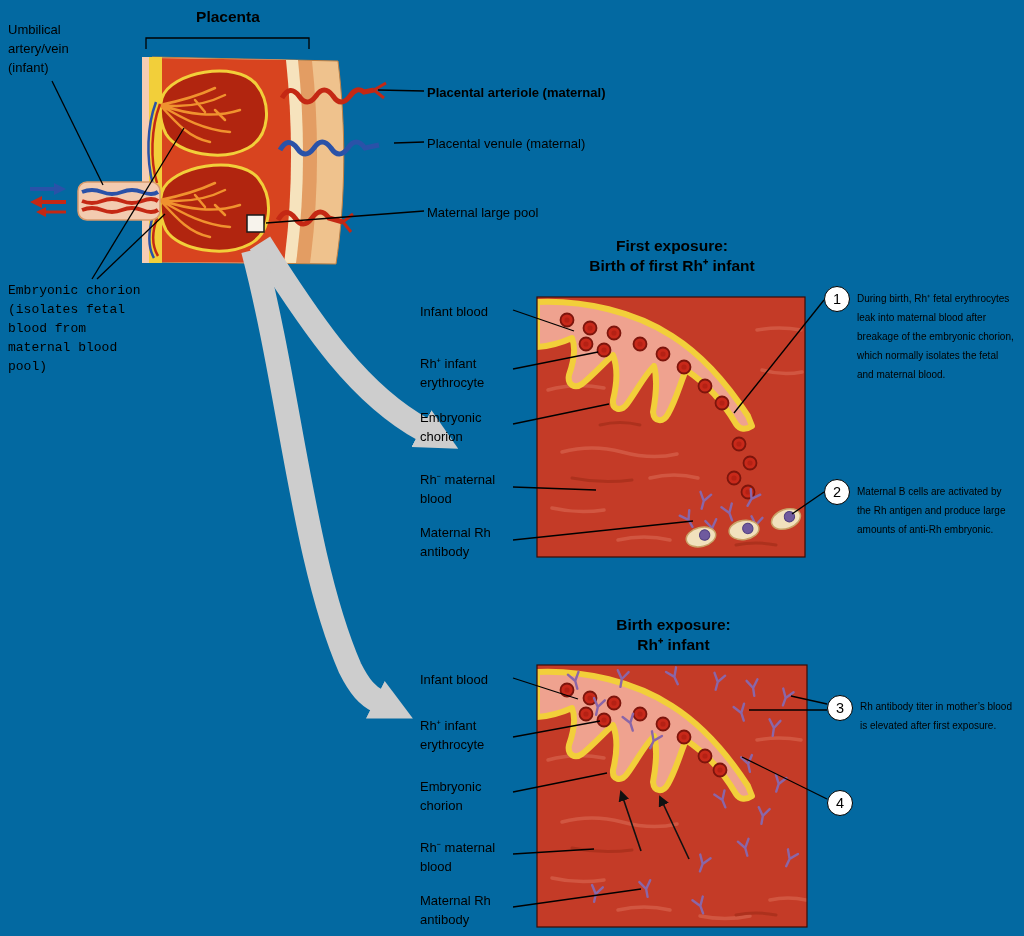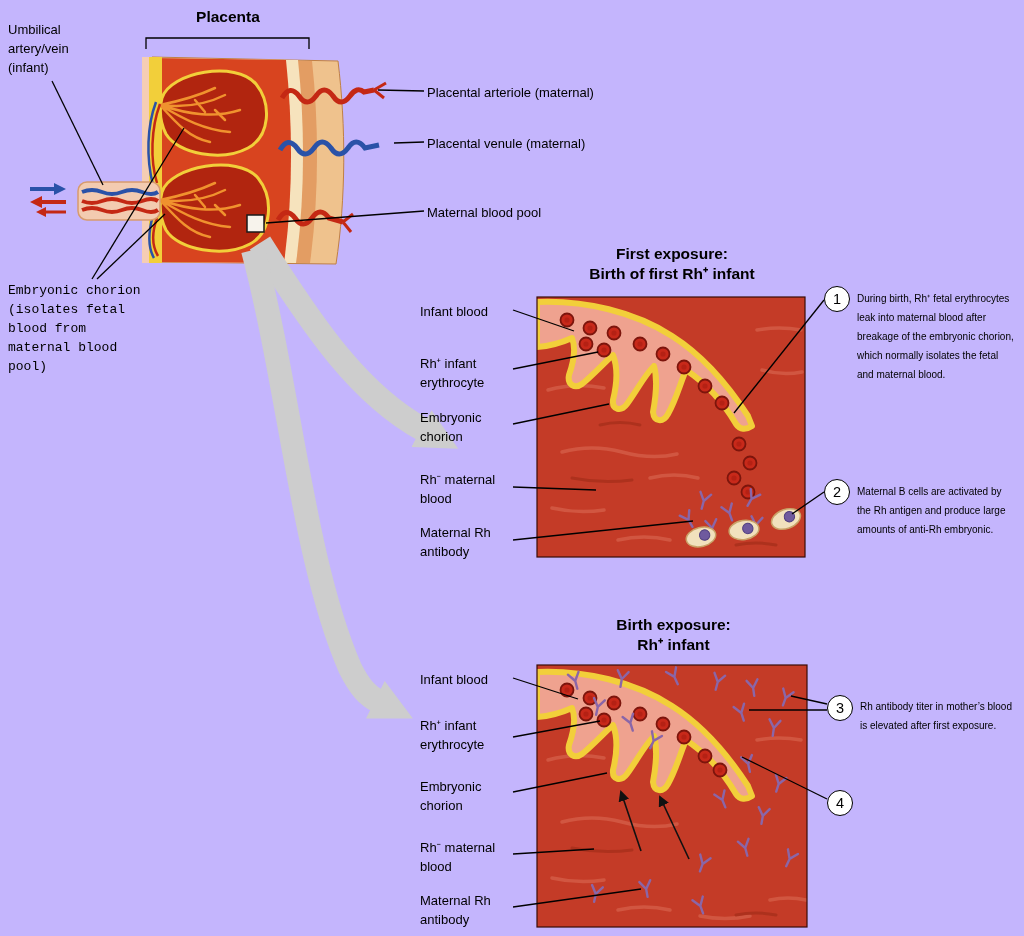--- a/index.html
+++ b/index.html
@@ -1,16 +1,16 @@
 <!DOCTYPE html>
 <html><head>
 <meta charset="utf-8">
 <style>
   html,body{margin:0;padding:0;background:#fff;}
-  .page{position:relative;width:1024px;height:936px;background:#c4b5fd;overflow:hidden;
+  .page{position:relative;width:1024px;height:936px;background:#0369a1;overflow:hidden;
         font-family:"Liberation Sans",sans-serif;color:#000;}
   .art{position:absolute;left:0;top:0;width:1024px;height:936px;}
   .lbl{position:absolute;font-size:13px;line-height:19px;}
   .ttl{position:absolute;text-align:center;font-weight:bold;font-size:15.5px;line-height:20px;}
   .stepnum{position:absolute;width:24px;height:24px;border:1.5px solid #000;border-radius:50%;
            background:#fff;display:flex;align-items:center;justify-content:center;font-size:14.5px;}
   .steptext{position:absolute;font-size:10px;line-height:19px;}
 </style>
 </head>
 <body>
@@ -237,26 +237,26 @@
     <line x1="513" y1="854" x2="594" y2="849"></line>
     <line x1="513" y1="907" x2="641" y2="889"></line>
     <line x1="827" y1="704" x2="791" y2="696"></line>
     <line x1="827" y1="710" x2="749" y2="710"></line>
     <line x1="827" y1="799" x2="742" y2="757"></line>
   </g>
 </svg>
 
 <div class="ttl" style="left:180px;top:7px;width:96px;">Placenta</div>
 <div class="lbl" style="left:8px;top:20px;width:100px;">Umbilical artery/vein (infant)</div>
-<div class="lbl" style="left:427px;top:83px;width:240px;">Placental arteriole (maternal)</div>
+<div class="lbl" style="left:427px;top:83px;width:240px;font-weight:bold;">Placental arteriole (maternal)</div>
 <div class="lbl" style="left:427px;top:134px;width:240px;">Placental venule (maternal)</div>
-<div class="lbl" style="left:427px;top:203px;width:200px;">Maternal blood pool</div>
+<div class="lbl" style="left:427px;top:203px;width:200px;">Maternal large pool</div>
 <div class="lbl" style="left:8px;top:281px;width:142px;font-family:Liberation Mono, monospace;">Embryonic chorion (isolates fetal blood from maternal blood pool)</div>
 
-<div class="ttl" style="left:540px;top:244px;width:264px;">
+<div class="ttl" style="left:540px;top:236px;width:264px;">
   <div>First exposure:</div>
   <div>Birth of first Rh⁺ infant</div>
 </div>
 <div class="lbl" style="left:420px;top:302px;width:100px;">Infant blood</div>
 <div class="lbl" style="left:420px;top:354px;width:100px;">Rh⁺ infant erythrocyte</div>
 <div class="lbl" style="left:420px;top:408px;width:100px;">Embryonic chorion</div>
 <div class="lbl" style="left:420px;top:470px;width:100px;">Rh⁻ maternal blood</div>
 <div class="lbl" style="left:420px;top:523px;width:100px;">Maternal Rh antibody</div>
 <div class="stepnum" style="left:824px;top:286px;">1</div>
 <div class="steptext" style="left:857px;top:289px;width:160px;">During birth, Rh⁺ fetal erythrocytes leak into maternal blood after breakage of the embryonic chorion, which normally isolates the fetal and maternal blood.</div>

